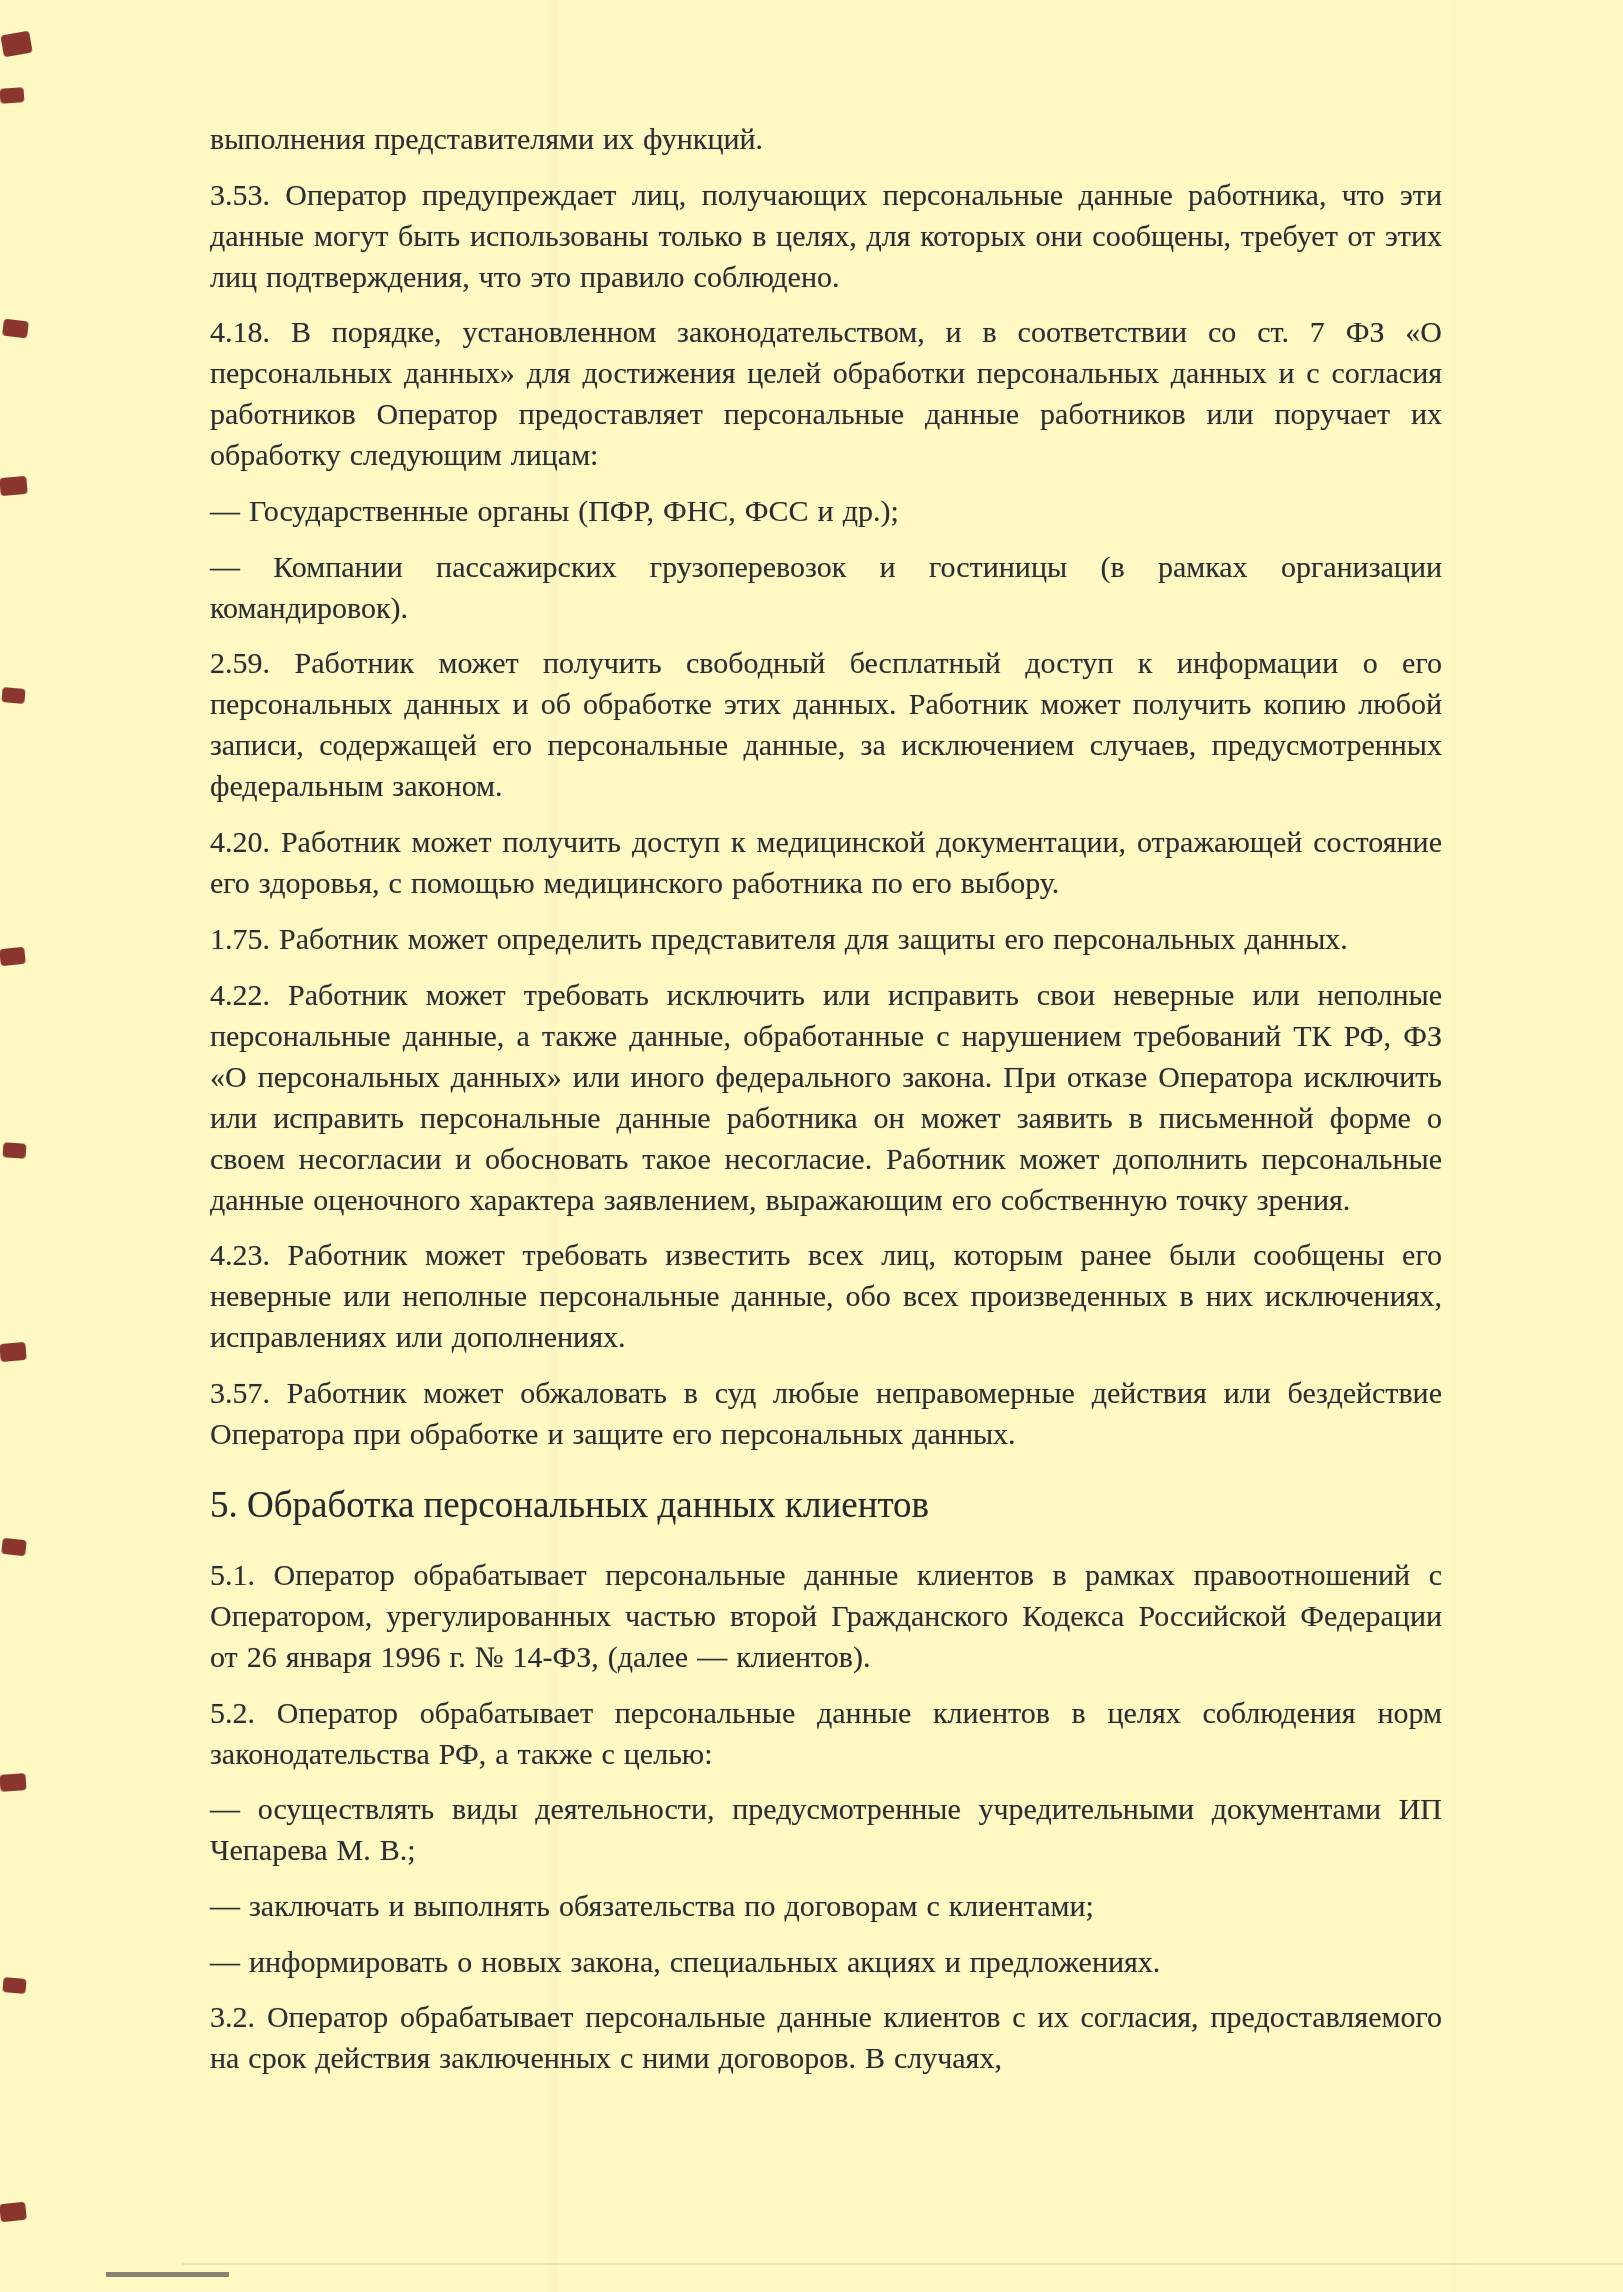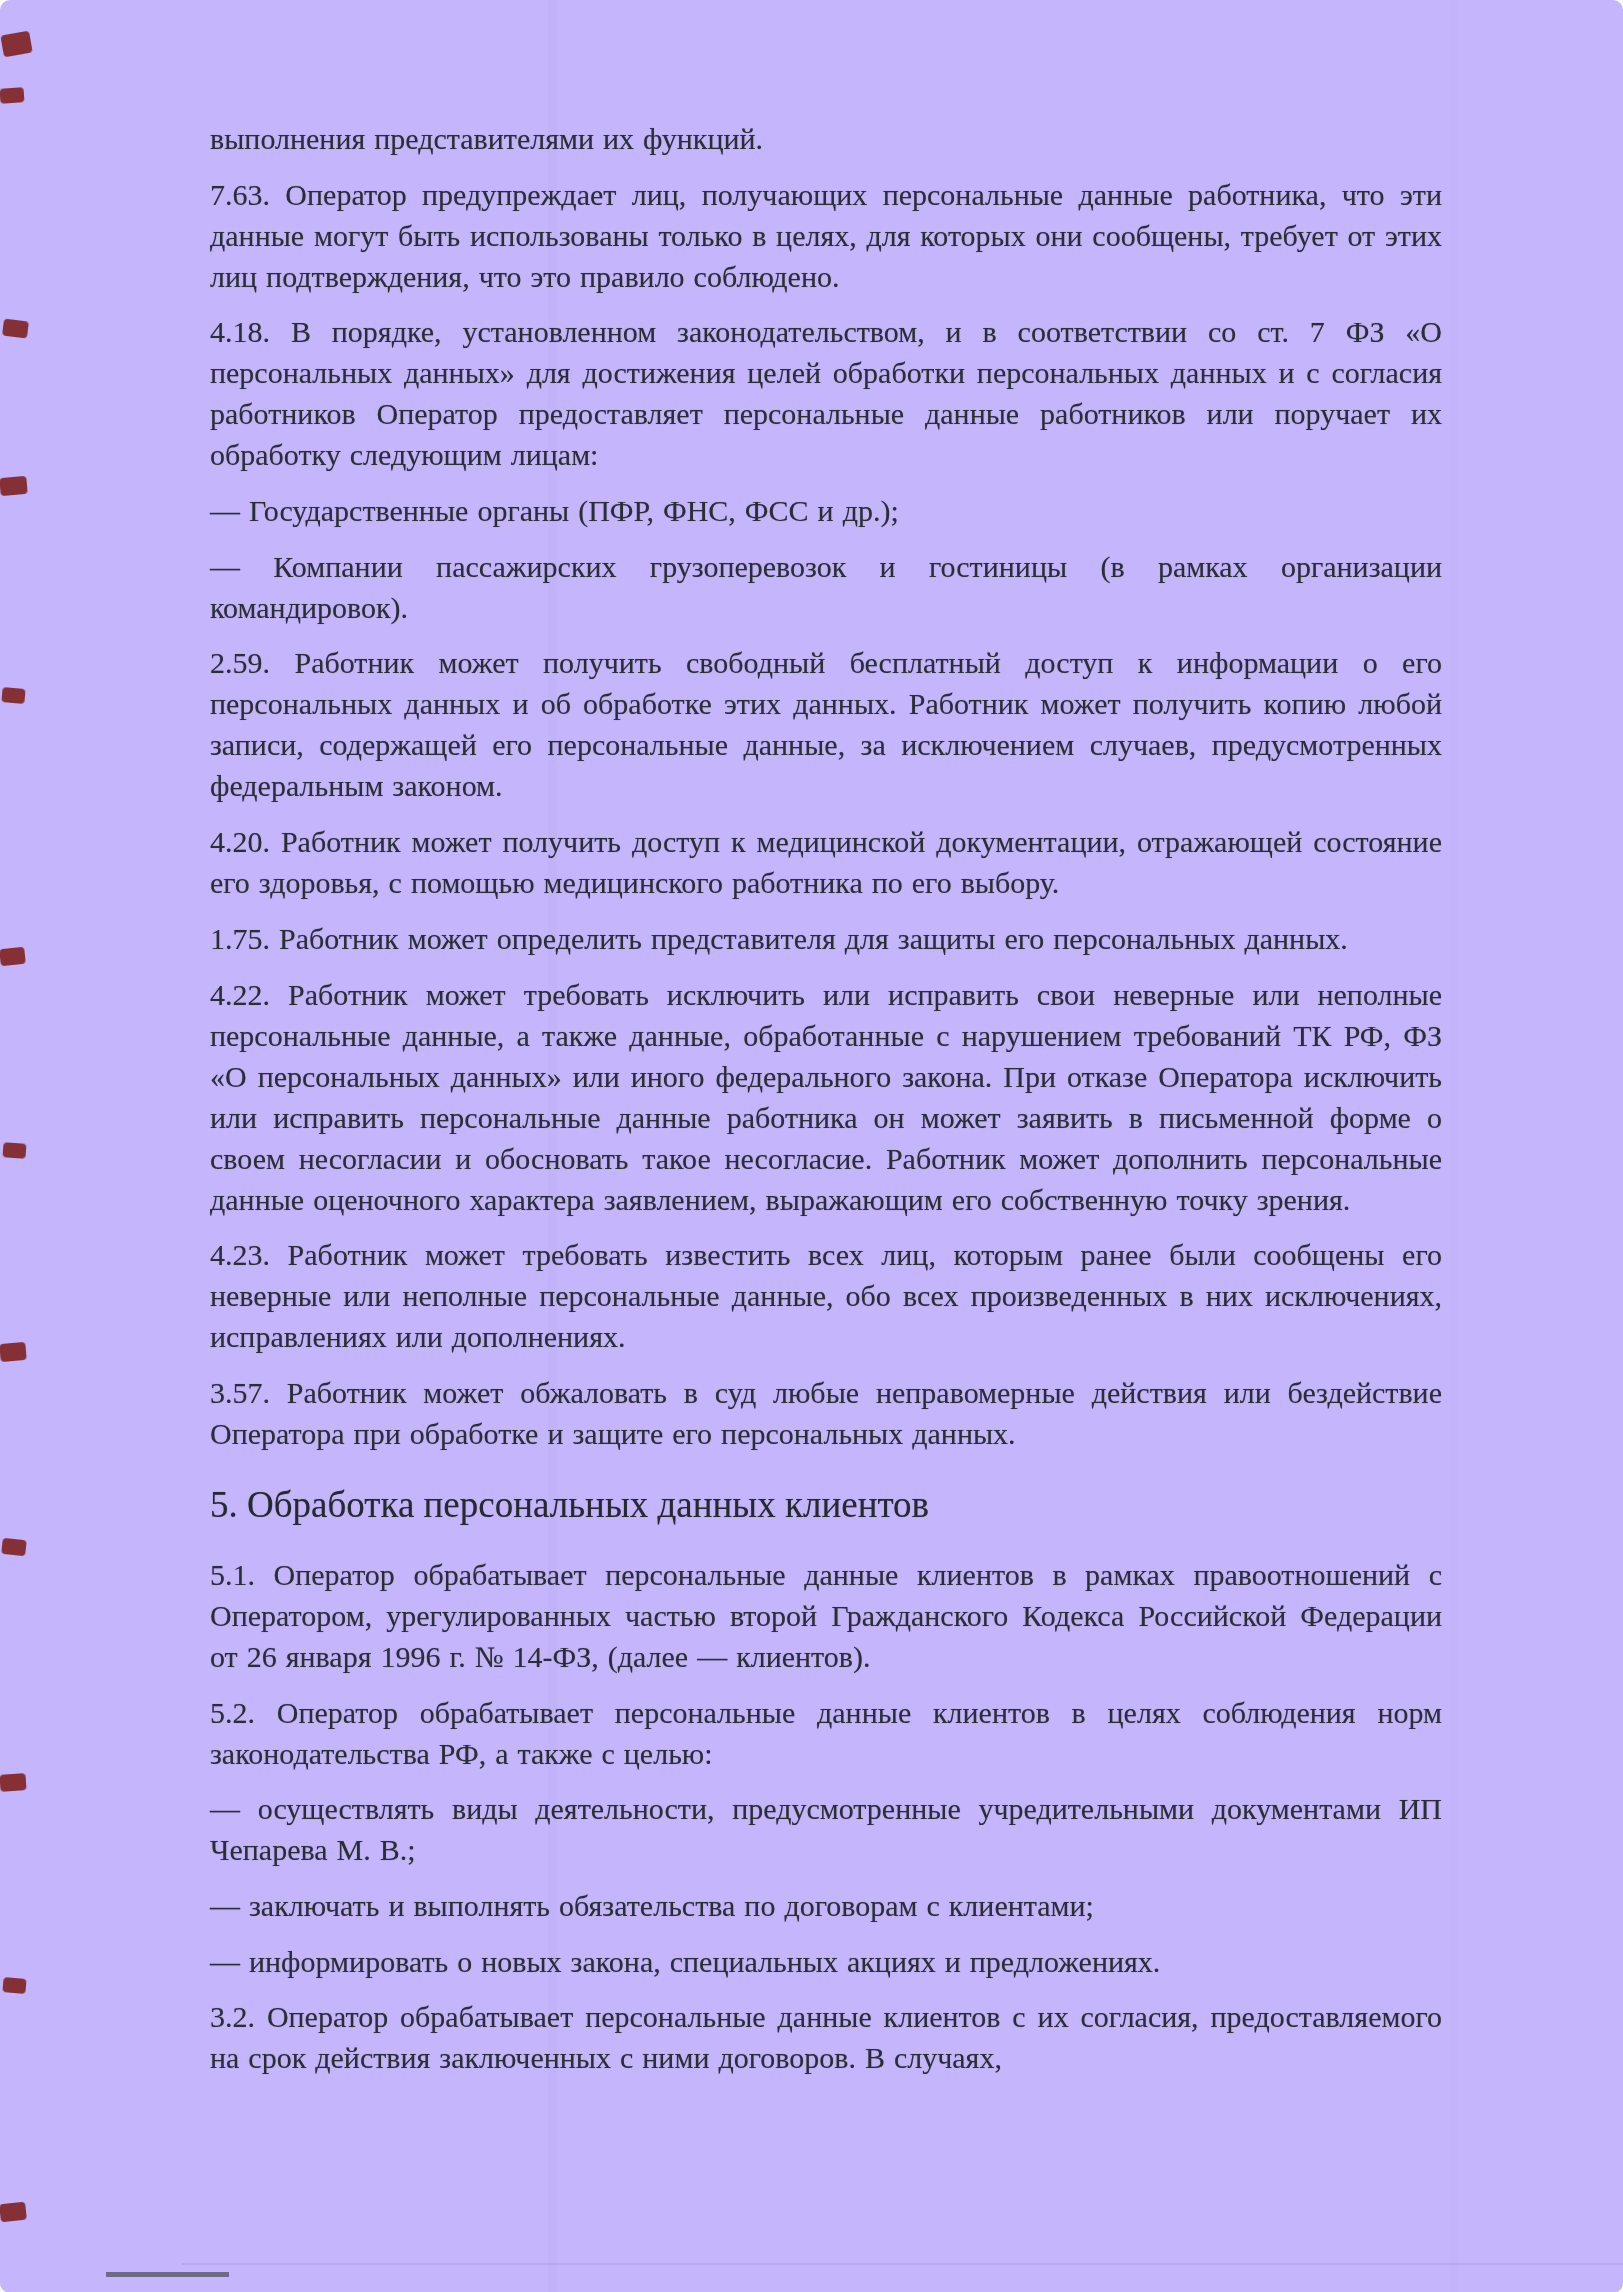--- a/index.html
+++ b/index.html
@@ -11,22 +11,21 @@
     width: 1623px;
     height: 2293px;
     overflow: hidden;
     position: relative;
     background: #fdfdfc;
     font-family: "Liberation Serif", "DejaVu Serif", serif;
   }
   .page {
     position: absolute;
     inset: 0;
-    background: #c4b5fd;
-    border-radius: 10px;
+    background: #fef9c3;
   }
   
   .text-column {
     position: absolute;
     left: 210px;
     top: 118px;
     width: 1232px;
   }
   .text-column p.body,
   .text-column p.list {
@@ -80,21 +79,21 @@
       <div class="red-mark" style="left: 0px; top: 1774px; width: 25.5px; height: 16.7px; background: rgb(126, 34, 32); transform: rotate(-4deg);"></div>
       <div class="red-mark" style="left: 2.9px; top: 1978px; width: 22.5px; height: 14.7px; background: rgb(126, 34, 32); transform: rotate(5deg);"></div>
       <div class="red-mark" style="left: 0px; top: 2203px; width: 25.5px; height: 17.6px; background: rgb(126, 34, 32); transform: rotate(-6deg);"></div>
       <div class="streak" style="left: 548px; width: 8.8px; background: rgb(90, 100, 110); opacity: 0.022;"></div>
       <div class="streak" style="left: 1451px; width: 5.9px; background: rgb(90, 100, 110); opacity: 0.016;"></div>
       <div class="h-artifact" style="left: 182px; top: 2263px; width: 1441px; height: 2px; background: rgba(70, 70, 72, 0.1);"></div>
       <div class="h-artifact" style="left: 106px; top: 2272px; width: 123px; height: 4.9px; background: rgba(55, 55, 57, 0.6);"></div>
     </div>
   <main class="text-column">
       <p class="body">выполнения представителями их функций.</p>
-      <p class="body">7.63. Оператор предупреждает лиц, получающих персональные данные работника, что эти данные могут быть использованы только в целях, для которых они сообщены, требует от этих лиц подтверждения, что это правило соблюдено.</p>
+      <p class="body">3.53. Оператор предупреждает лиц, получающих персональные данные работника, что эти данные могут быть использованы только в целях, для которых они сообщены, требует от этих лиц подтверждения, что это правило соблюдено.</p>
       <p class="body">4.18. В порядке, установленном законодательством, и в соответствии со ст. 7 ФЗ «О персональных данных» для достижения целей обработки персональных данных и с согласия работников Оператор предоставляет персональные данные работников или поручает их обработку следующим лицам:</p>
       <p class="list">— Государственные органы (ПФР, ФНС, ФСС и др.);</p>
       <p class="list">— Компании пассажирских грузоперевозок и гостиницы (в рамках организации командировок).</p>
       <p class="body">2.59. Работник может получить свободный бесплатный доступ к информации о его персональных данных и об обработке этих данных. Работник может получить копию любой записи, содержащей его персональные данные, за исключением случаев, предусмотренных федеральным законом.</p>
       <p class="body">4.20. Работник может получить доступ к медицинской документации, отражающей состояние его здоровья, с помощью медицинского работника по его выбору.</p>
       <p class="body">1.75. Работник может определить представителя для защиты его персональных данных.</p>
       <p class="body">4.22. Работник может требовать исключить или исправить свои неверные или неполные персональные данные, а также данные, обработанные с нарушением требований ТК РФ, ФЗ «О персональных данных» или иного федерального закона. При отказе Оператора исключить или исправить персональные данные работника он может заявить в письменной форме о своем несогласии и обосновать такое несогласие. Работник может дополнить персональные данные оценочного характера заявлением, выражающим его собственную точку зрения.</p>
       <p class="body">4.23. Работник может требовать известить всех лиц, которым ранее были сообщены его неверные или неполные персональные данные, обо всех произведенных в них исключениях, исправлениях или дополнениях.</p>
       <p class="body">3.57. Работник может обжаловать в суд любые неправомерные действия или бездействие Оператора при обработке и защите его персональных данных.</p>
       <h2 class="heading">5. Обработка персональных данных клиентов</h2>

